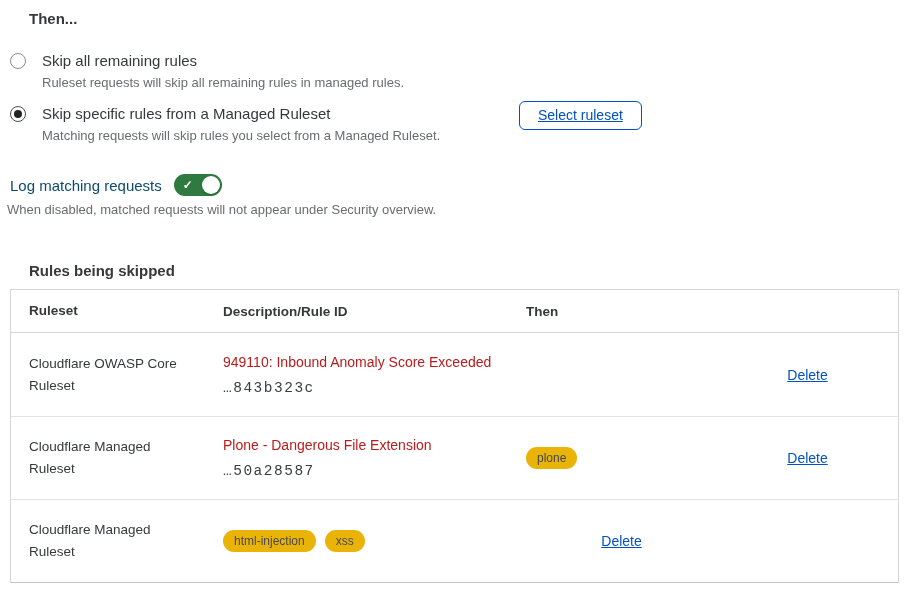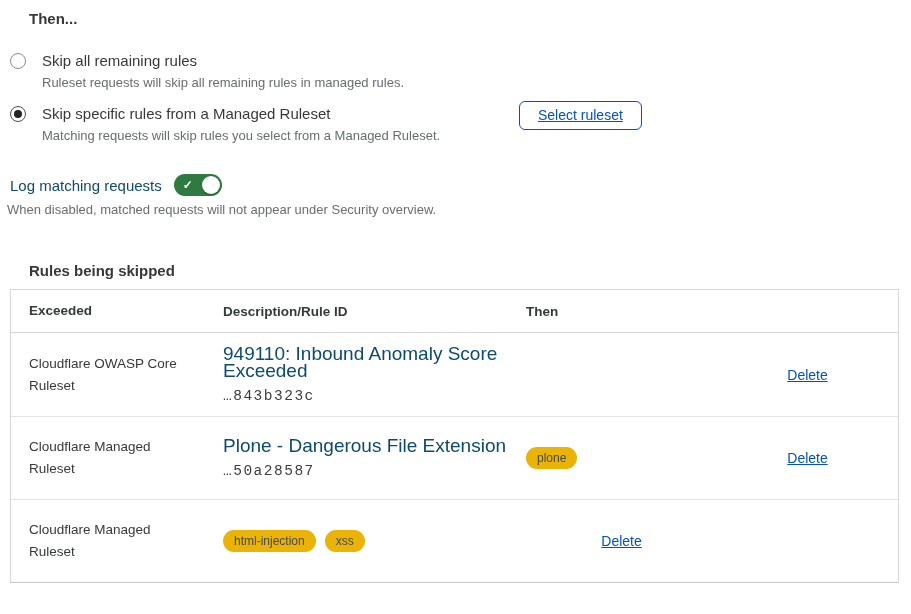--- a/index.html
+++ b/index.html
@@ -73,21 +73,21 @@
     grid-template-columns: 212px 303px 1fr 150px;
     align-items: center;
   }
   .t-header { height: 43px; border-bottom: 1px solid #d5d6d7; }
   .t-header .t-cell { font-size: 13.5px; font-weight: 700; color: #36393a; }
   .t-body-row { height: 83px; }
   .t-body-row + .t-body-row { border-top: 1px solid #e2e3e4; }
   .t-cell { padding: 0; }
   .t-cell.c-ruleset { padding-left: 18px; padding-right: 30px; font-size: 13.5px; line-height: 22px; }
   .t-cell.c-desc { display: flex; flex-direction: column; justify-content: center; padding-right: 16px; }
-  .desc-line { font-size: 19px; line-height: 17px; color: #0c4a6e; }
+  .desc-line { font-size: 14px; line-height: 17px; color: #b91c1c; }
   .rule-id {
     margin-top: 9px; font-family: "Liberation Mono", monospace;
     font-size: 14.5px; letter-spacing: 1.5px; color: #3a3d3e;
   }
   .t-cell.c-tags { display: flex; flex-direction: row; gap: 9px; align-items: center; }
   .tag-pill {
     background: #eab308; color: #47494a; border-radius: 11px;
     font-size: 12px; line-height: 14px; padding: 4px 11px;
     white-space: nowrap;
   }
@@ -125,21 +125,21 @@
     <span class="check">✓</span>
     <span class="knob"></span>
   </span>
 </div>
 <div class="abs log-desc">When disabled, matched requests will not appear under Security overview.</div>
 
 <div class="abs section-heading rules-heading">Rules being skipped</div>
 
 <div class="abs rules-table">
   <div class="t-row t-header">
-    <div class="t-cell c-ruleset">Exceeded</div>
+    <div class="t-cell c-ruleset">Ruleset</div>
     <div class="t-cell">Description/Rule ID</div>
     <div class="t-cell">Then</div>
     <div class="t-cell"></div>
   </div>
 
   <div class="t-row t-body-row">
     <div class="t-cell c-ruleset">Cloudflare OWASP Core Ruleset</div>
     <div class="t-cell c-desc">
       <span class="desc-line">949110: Inbound Anomaly Score Exceeded</span>
       <span class="rule-id">…843b323c</span>

